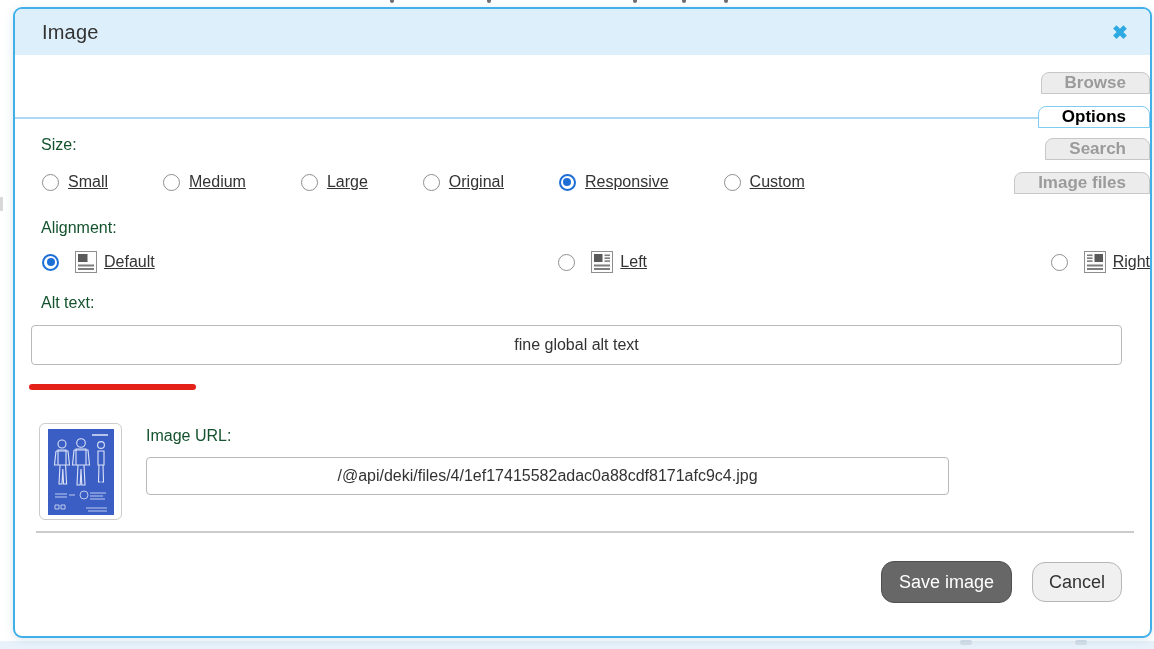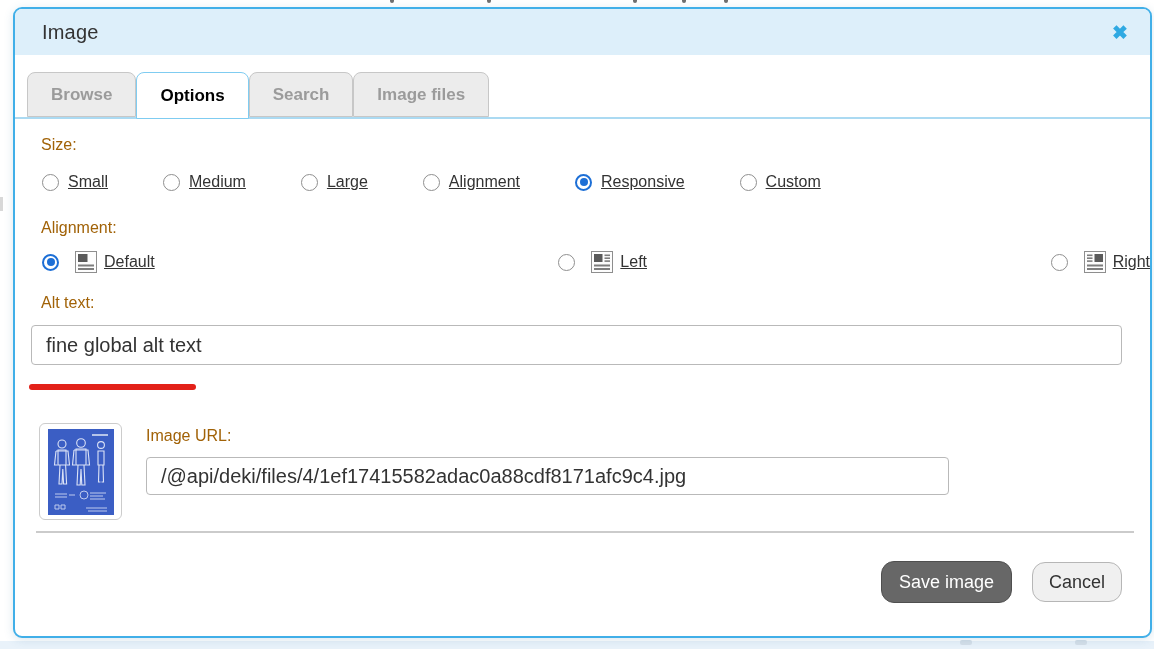--- a/index.html
+++ b/index.html
@@ -25,35 +25,35 @@
     height:46px;background:#ddeffa;border-radius:7px 7px 0 0;
     display:flex;align-items:center;padding:0 22px 0 27px;
   }
   .dlg-title{font-size:20px;color:#333;letter-spacing:.2px;}
   .dlg-close{
     margin-left:auto;color:#2fa9e2;font-size:19px;font-weight:bold;
     cursor:pointer;line-height:1;
   }
 
   
-  .tabs{display:flex;margin:17px 0 0 12px;height:45px;align-items:flex-end;position:relative;z-index:2;}
+  .tabs{display:flex;gap:12px;margin:17px 0 0 12px;height:45px;align-items:flex-end;position:relative;z-index:2;flex-direction:column;}
   .tab{
     box-sizing:border-box;height:45px;padding:0 23px;
     display:flex;align-items:center;justify-content:center;
     background:#ececec;border:1px solid #c7c7c7;border-radius:8px 8px 0 0;
     font-size:17px;font-weight:bold;color:#9b9b9b;cursor:pointer;
   }
   .tab.active{
     background:#fff;border-color:#7fccf1;color:#000;
     height:47px;margin-bottom:-2px;position:relative;z-index:3;
   }
   .tab-underline{height:2px;background:#abdaf2;position:relative;z-index:1;}
 
   
-  .field-label{margin:0 0 0 26px;font-size:16px;line-height:19px;color:#a16207;}
+  .field-label{margin:0 0 0 26px;font-size:16px;line-height:19px;color:#14532d;}
   .lbl-size{margin-top:16px;}
   .lbl-align{margin-top:26px;}
   .lbl-alt{margin-top:20px;}
 
   .radio-row{display:flex;align-items:center;margin-left:27px;font-size:16px;color:#333;text-decoration:underline;}
   .row-size{margin-top:18px;gap:55px;height:20px;}
   .row-align{margin-top:14px;gap:55px;height:22px;justify-content:space-between;}
   .radio-item{display:flex;align-items:center;cursor:pointer;}
   .radio{
     box-sizing:border-box;width:17px;height:17px;border-radius:50%;
@@ -64,22 +64,22 @@
     content:"";position:absolute;left:50%;top:50%;width:8px;height:8px;
     margin:-4px 0 0 -4px;border-radius:50%;background:#1d6fd6;
   }
   .row-align .radio{margin-right:16px;}
   .align-ico{width:22px;height:22px;margin-right:7px;flex:0 0 auto;}
 
   .text-input{
     display:block;box-sizing:border-box;height:40px;
     margin:13px 0 0 16px;width:1091px;
     border:1px solid #b9b9b9;border-radius:4px;
-    padding:4px 14px;font-size:20px;color:#333;
-    font-family:"Liberation Sans", sans-serif;background:#fff;outline:none;
+    padding:4px 14px;font-size:16px;color:#333;
+    font-family:"Liberation Sans", sans-serif;background:#fff;outline:none;text-align:center;
   }
   .red-underline{
     position:absolute;left:14px;top:375px;width:167px;height:6px;
     background:#e32119;border-radius:3px;
   }
 
   .image-row{display:flex;margin:58px 0 0 24px;}
   .thumb-box{
     box-sizing:border-box;width:83px;height:97px;background:#fff;
     border:1px solid #cccccc;border-radius:6px;
@@ -145,21 +145,21 @@
     <label class="radio-item">
       <span class="radio"></span>
       <span>Medium</span>
     </label>
     <label class="radio-item">
       <span class="radio"></span>
       <span>Large</span>
     </label>
     <label class="radio-item">
       <span class="radio"></span>
-      <span>Alignment</span>
+      <span>Original</span>
     </label>
     <label class="radio-item">
       <span class="radio checked"></span>
       <span>Responsive</span>
     </label>
     <label class="radio-item">
       <span class="radio"></span>
       <span>Custom</span>
     </label>
   </div>

